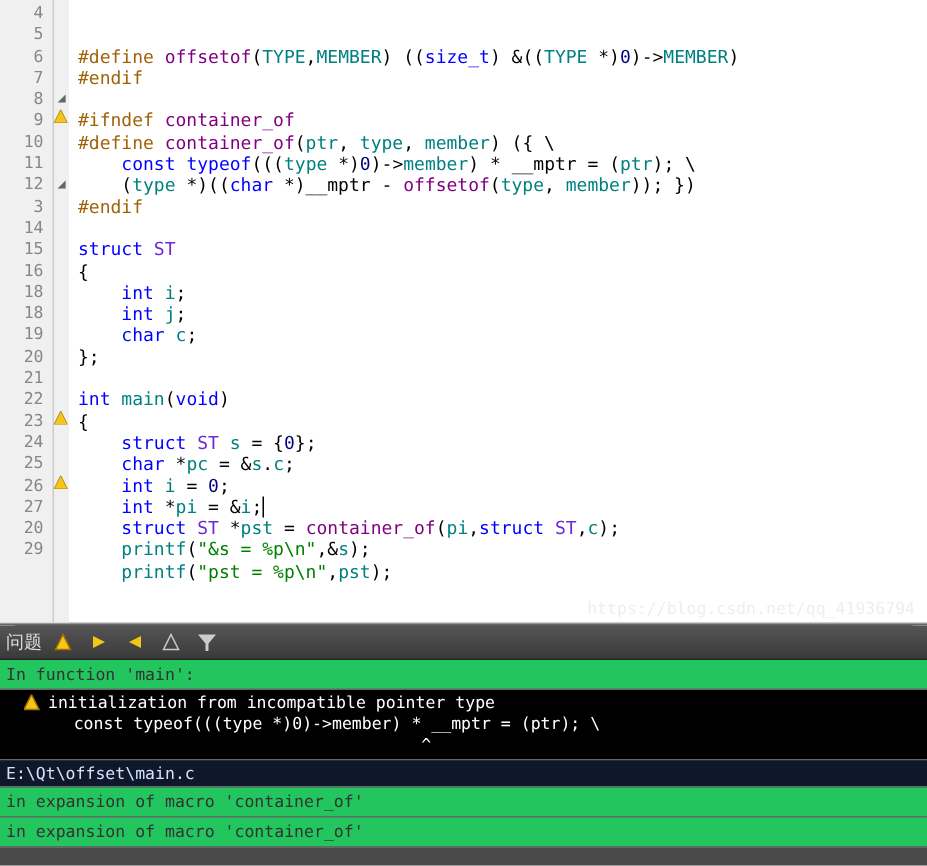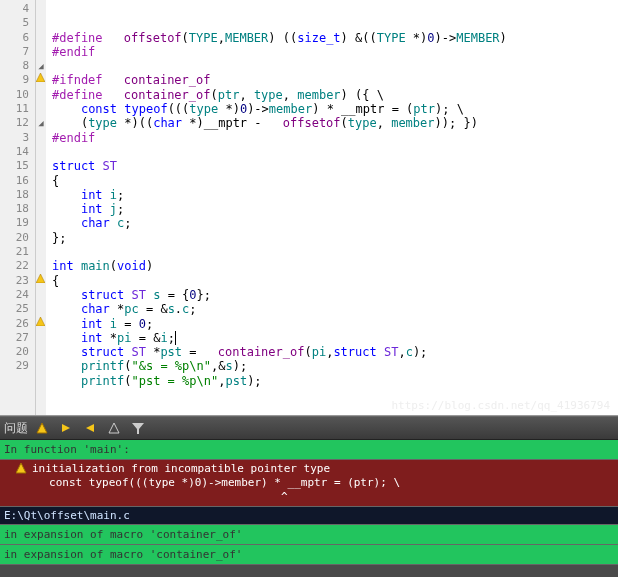--- a/index.html
+++ b/index.html
@@ -4,38 +4,38 @@
 <style>
 * { margin: 0; padding: 0; box-sizing: border-box; }
 body { font-family: Consolas, monospace; font-size: 12px; background: #fff; width: 618px; height: 577px; overflow: hidden; }
 .editor-area { display: flex; height: 416px; background: #fff; border-bottom: 1px solid #999; }
 .gutter { width: 36px; background: #f0f0f0; border-right: 1px solid #ccc; text-align: right; padding-right: 6px; color: #888; line-height: 14.3px; padding-top: 2px; position: relative; }
 .line-no { height: 14.3px; font-size: 11px; }
 .markers { width: 10px; background: #f0f0f0; position: relative; line-height: 14.3px; padding-top: 2px; }
 .mark { height: 14.3px; font-size: 9px; text-align: center; }
 .code { flex: 1; padding-left: 6px; padding-top: 2px; line-height: 14.3px; white-space: pre; color: #000; position: relative; }
 .code-line { height: 14.3px; }
-.kw-pre { color: #a21caf; }
+.kw-pre { color: #a16207; }
 .kw-type { color: #0000ff; }
 .ident { color: #008080; }
-.macro-name { color: #800080; margin-left: 14px; }
+.macro-name { color: #800080; }
 .struct-name { color: #6d28d9; }
 .num { color: #000080; }
 .str { color: #008000; }
 .op { color: #000; }
 .cursor { border-left: 1px solid #000; }
 .watermark { position: absolute; bottom: 2px; right: 8px; color: #eee; font-size: 11px; pointer-events: none; }
 
 .problems-panel { background: #4a4a4a; height: 199px; color: #ccc; border-radius: 15px; }
 .problems-header { height: 24px; background: linear-gradient(#555,#3a3a3a); display: flex; align-items: center; padding-left: 4px; border-top: 1px solid #666; border-bottom: 1px solid #222; }
 .ph-label { width: 26px; color: #ddd; font-size: 12px; }
 .toolbar-icons { display: flex; gap: 8px; margin-left: 4px; }
 .tb-icon { width: 16px; height: 16px; display: flex; align-items: center; justify-content: center; }
 .msg-row { height: 20px; border-bottom: 1px solid #666; background: #22c55e; color: #333; display: flex; align-items: center; padding-left: 4px; gap: 4px; font-size: 11px; }
-.msg-sel-multi { background: #7f1d1d; color: #fff; padding: 2px 4px 2px 16px; font-size: 11px; white-space: pre; line-height: 14px; border-bottom: 1px solid #666; }
+.msg-sel-multi { background: #000000; color: #fff; padding: 2px 4px 2px 16px; font-size: 11px; white-space: pre; line-height: 14px; border-bottom: 1px solid #666; }
 .warn-icn { width: 12px; height: 12px; }
 .path-row { background: #0f172a; color: #cfe3ff; padding: 2px 4px; font-size: 11px; border-bottom: 1px solid #666; }
 svg { display: block; }
 </style>
 </head>
 <body>
 
 <div class="editor-area">
   <div class="gutter" id="gutter">
       <div class="line-no">4</div>

